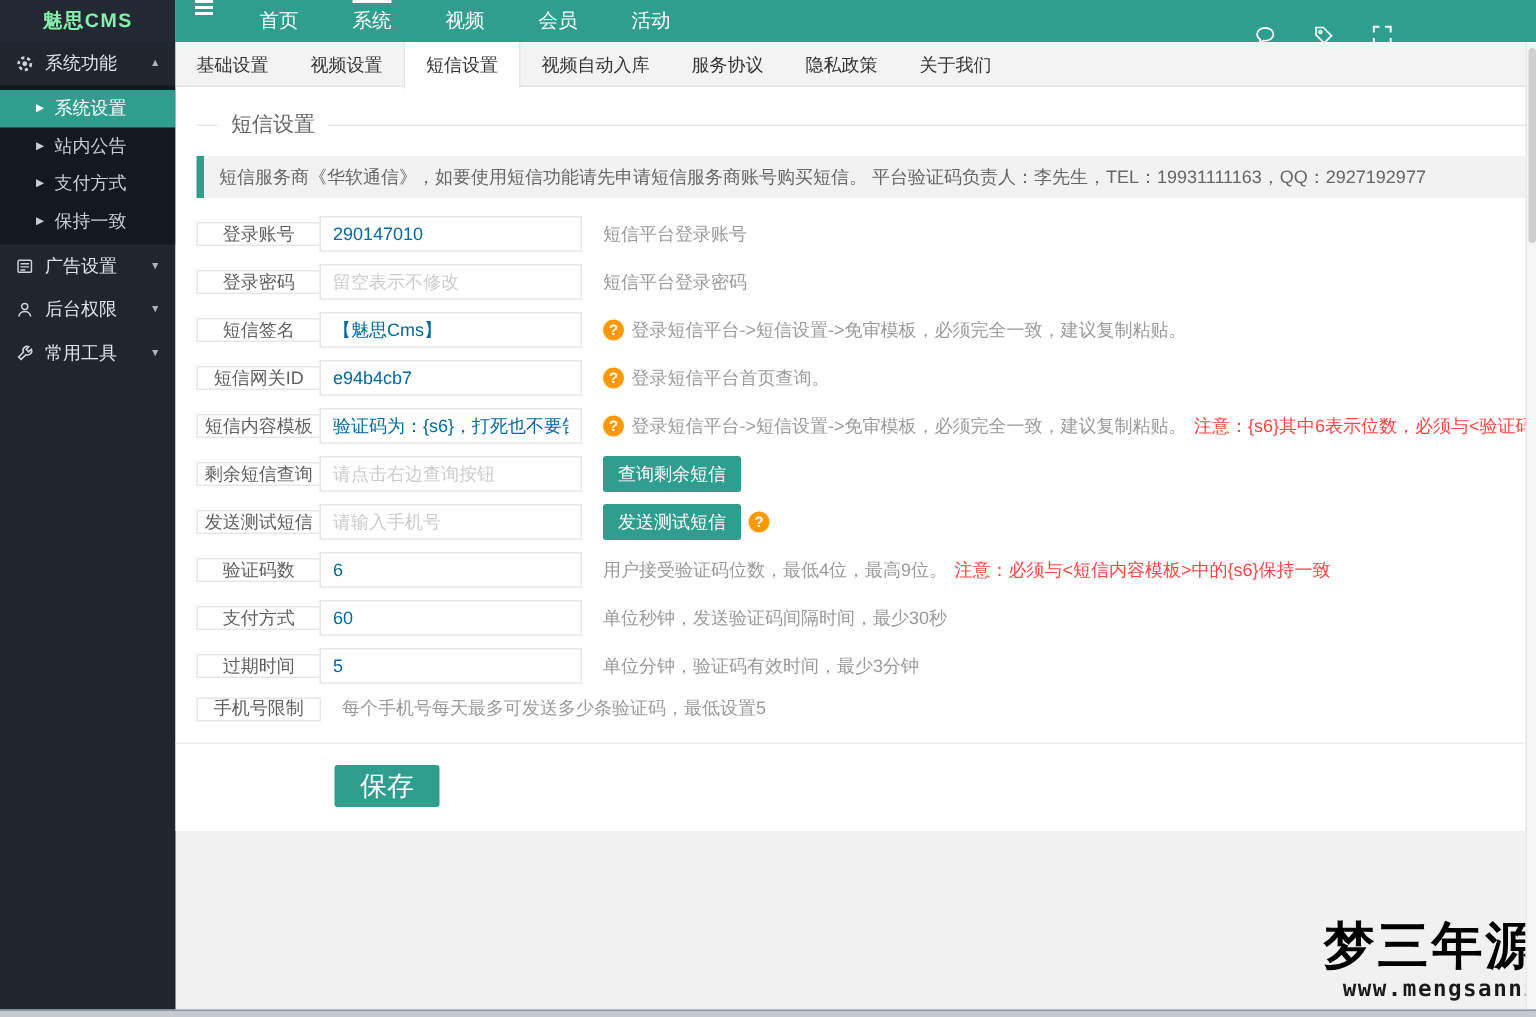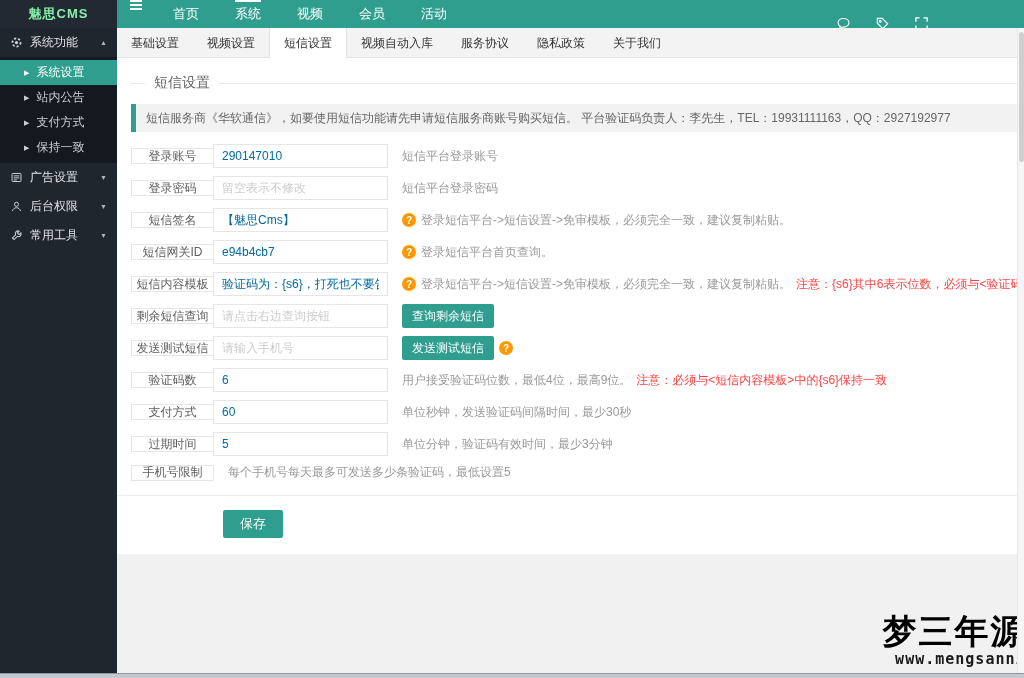--- a/index.html
+++ b/index.html
@@ -59,21 +59,21 @@
         outline:none;font-family:"Liberation Sans","DejaVu Sans",sans-serif;}
   .f-input::placeholder{color:#ccc;}
   .f-right{display:flex;align-items:center;margin-left:14px;white-space:nowrap;gap:5px;}
   .helper{font-size:12px;color:#9a9a9a;}
   .helper.red{color:var(--red);}
   .mini-btn{background:var(--accent);color:#fff;border:none;font-size:12px;height:24px;padding:0 10px;
         border-radius:2px;cursor:pointer;font-family:inherit;}
   .qicon{width:14px;height:14px;border-radius:50%;background:var(--orange);color:#fff;font-size:10px;font-weight:bold;
         display:inline-flex;align-items:center;justify-content:center;flex-shrink:0;}
   .divider{border-top:1px solid #eee;margin:14px -14px 14px;}
-  .save-btn{background:var(--accent);color:#fff;border:none;font-size:13px;height:28px;padding:0 17px;
+  .save-btn{background:var(--accent);color:#fff;border:none;font-size:18px;height:28px;padding:0 17px;
         border-radius:2px;margin-left:92px;cursor:pointer;font-family:Liberation Mono, monospace;text-align:right;}
 
   
   .below{flex:1;}
   .watermark{position:absolute;right:12px;bottom:10px;text-align:center;color:#000;}
   .wm-title{font-family:"DejaVu Serif","Liberation Serif",serif;font-weight:bold;font-size:34px;
         letter-spacing:2px;line-height:1.1;}
   .wm-url{font-family:"DejaVu Sans Mono","Liberation Mono",monospace;font-weight:bold;font-size:15px;
         letter-spacing:1px;color:#1a1a1a;}
   .hscroll{position:absolute;left:0;bottom:0;width:1024px;height:5px;background:#c3c9cf;border-top:1px solid #8e98a3;z-index:9;}

